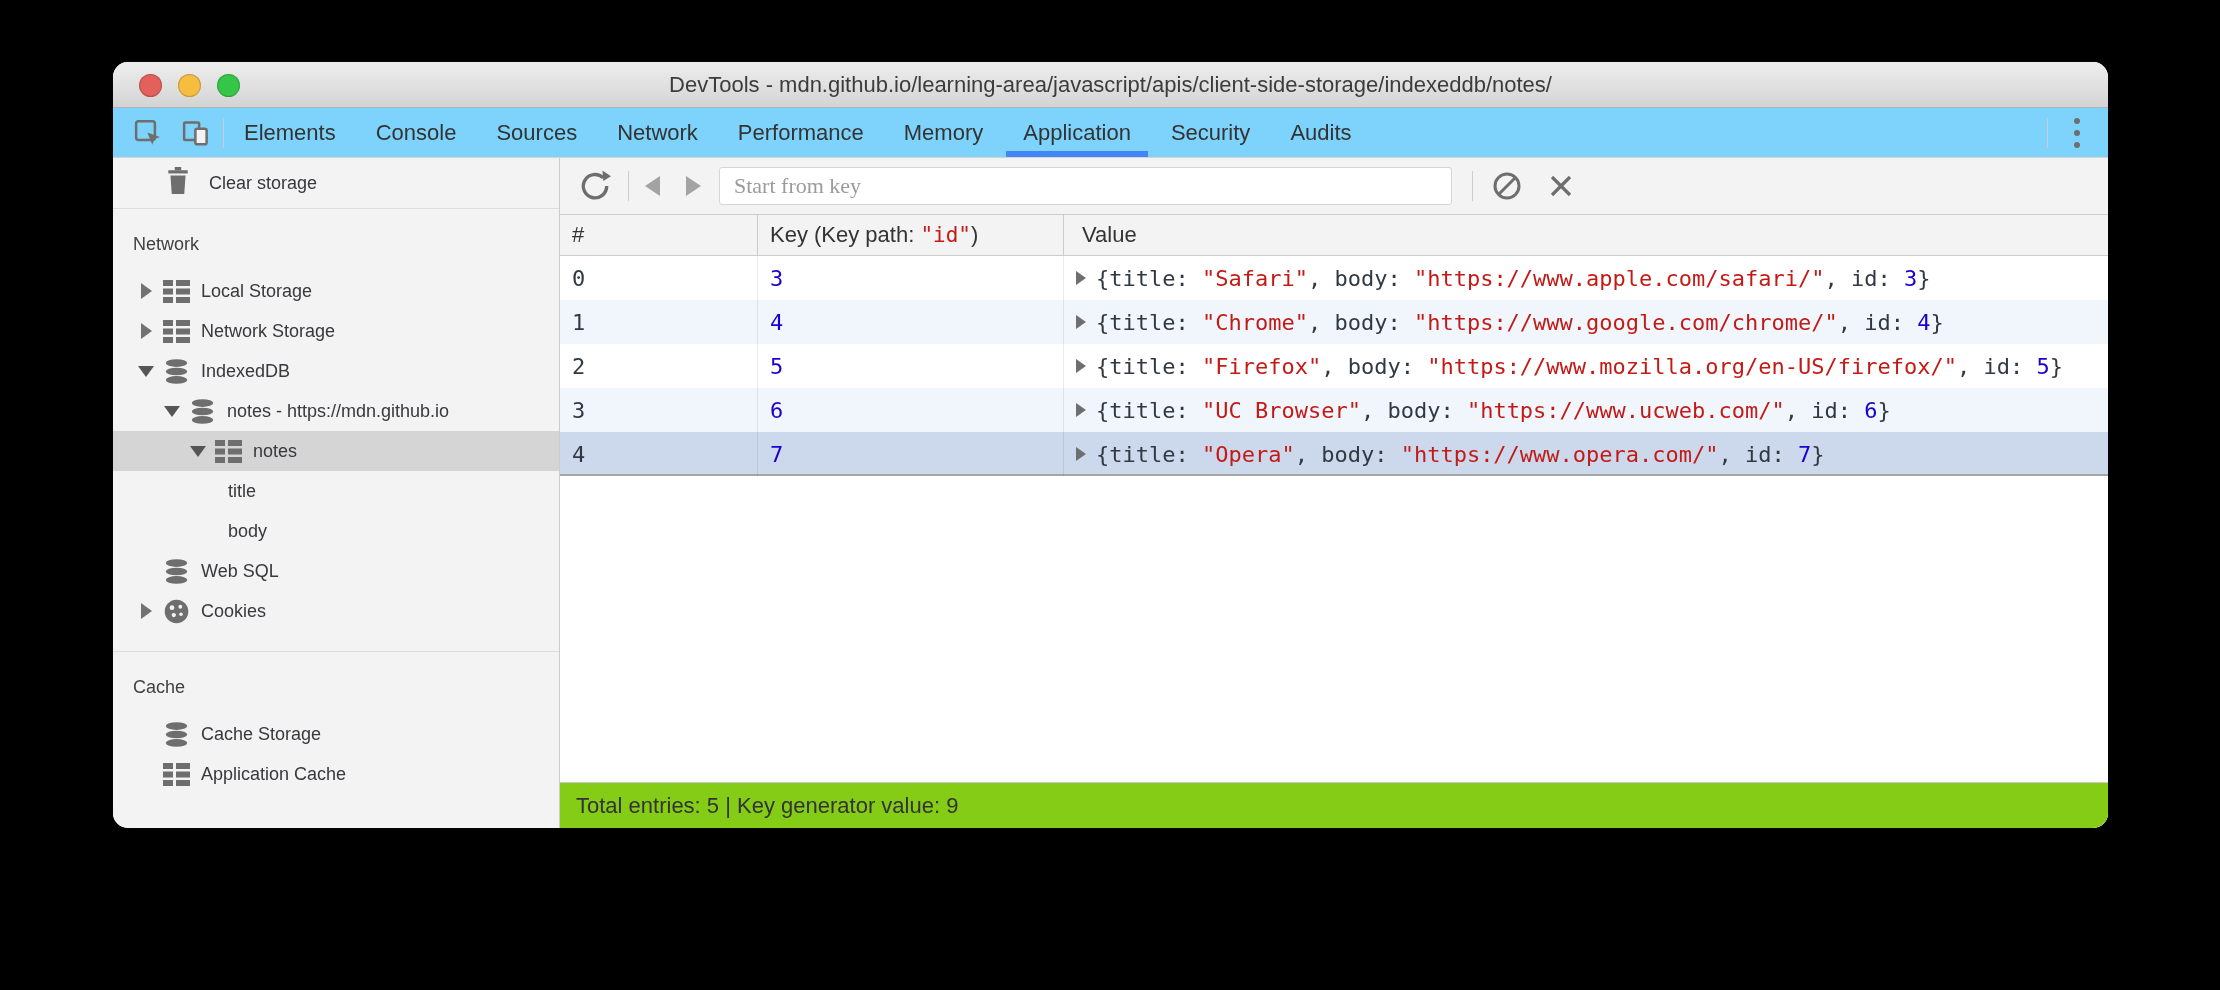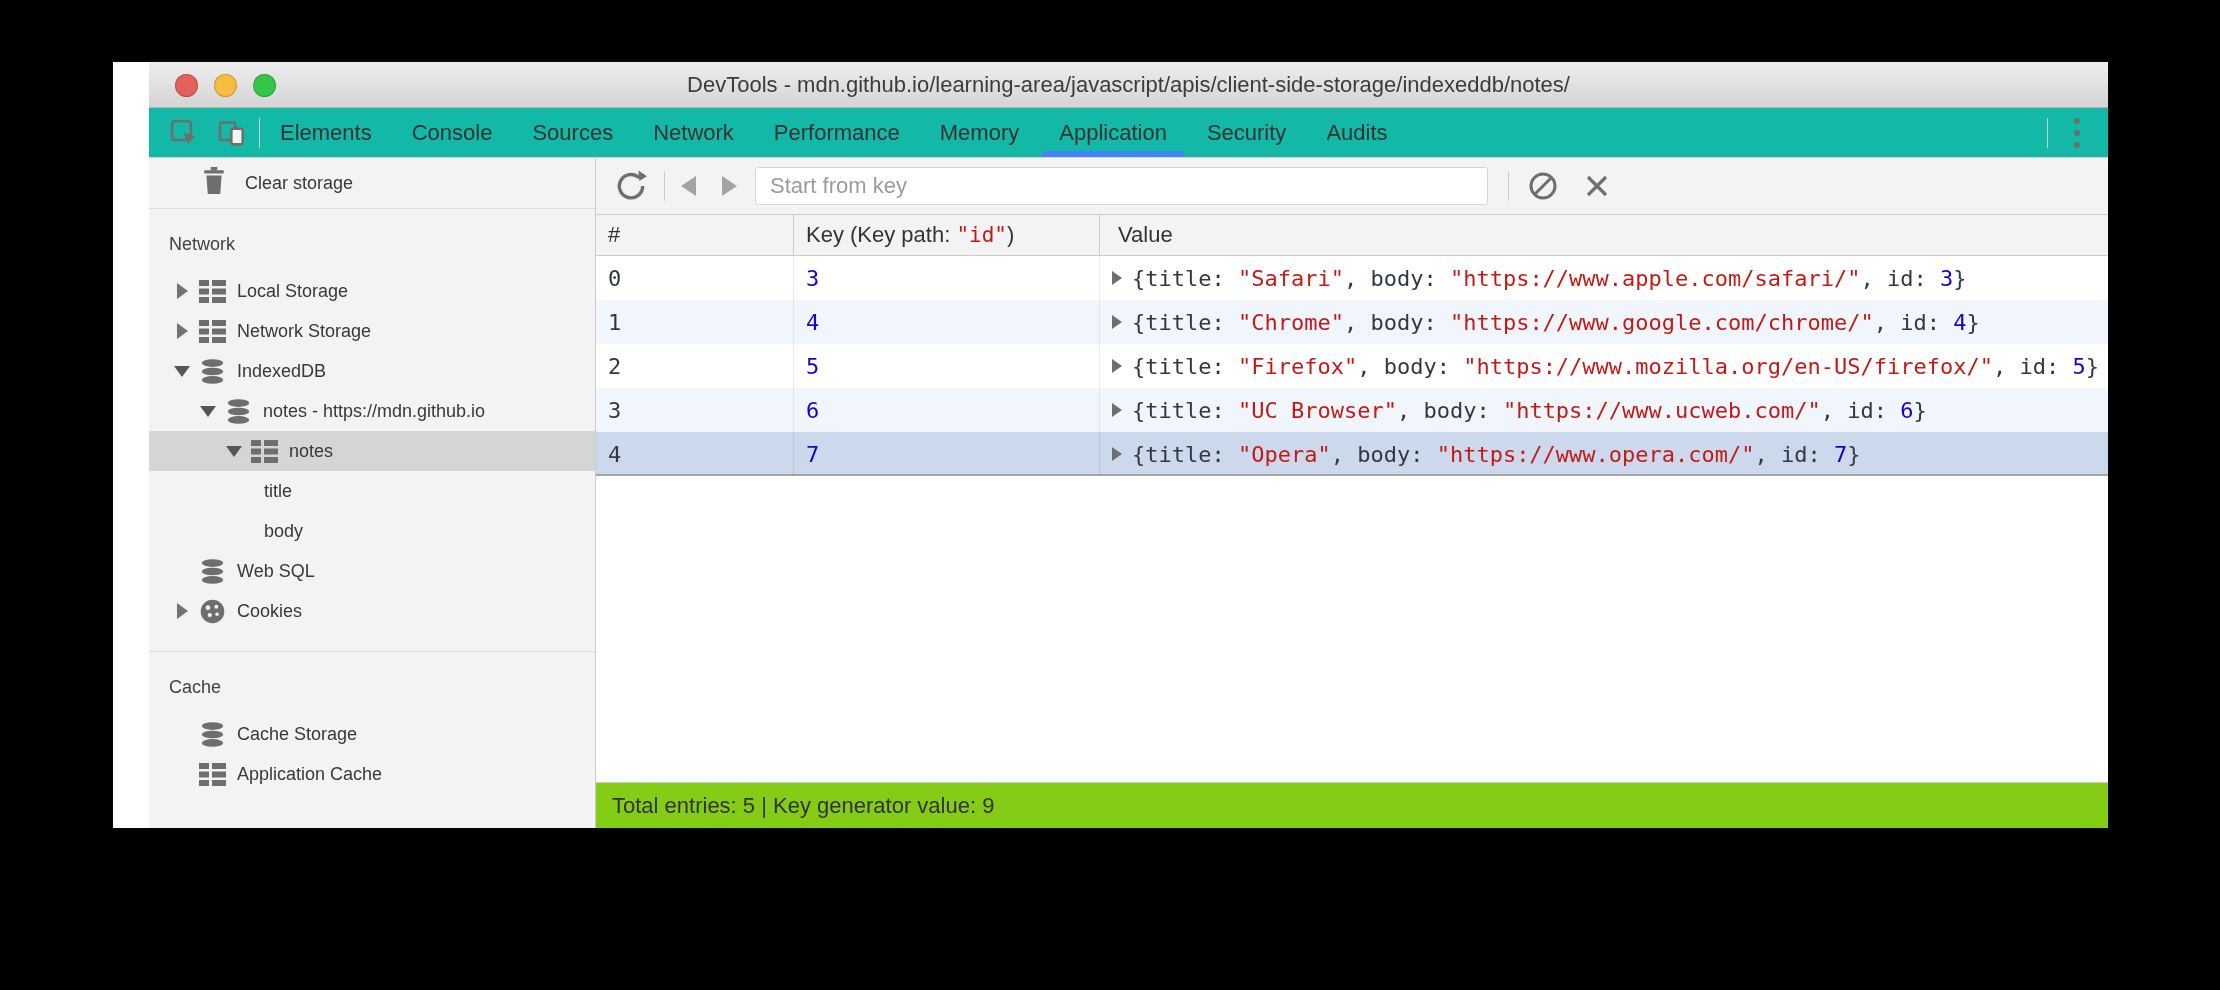--- a/index.html
+++ b/index.html
@@ -2,37 +2,37 @@
 <html style="--accent-blue: #4285f4; --string-red: #c41a16; --number-blue: #1c00cf; --alt-row: #f1f6fd; --selected-row: #ccd9ed; --selected-tree: #d5d5d5; --mac-red: #e2615c; --mac-yellow: #f6bd40; --mac-green: #35c649;"><head>
 <meta charset="utf-8">
 <style>
   * { margin:0; padding:0; box-sizing:border-box; }
   html,body { width:2220px; height:990px; background:#000; overflow:hidden;
               font-family:"Liberation Sans", sans-serif; }
 
   .stage { position:relative; width:2220px; height:990px; }
 
   .window { position:absolute; left:113px; top:62px; width:1995px; height:766px;
-            border-radius:0; overflow:hidden; background:#fff;
+            border-radius:15px; overflow:hidden; background:#fff;
             box-shadow:0 24px 70px rgba(0,0,0,.6), 0 0 1px rgba(255,255,255,.25);
-            display:flex; flex-direction:column;padding-left:36px; }
+            display:flex; flex-direction:column; }
 
   
   .titlebar { height:46px; flex:0 0 46px; background:linear-gradient(#eeeeee,#d4d4d4);
               border-bottom:1px solid #b3b3b3; position:relative;
               display:flex; align-items:center; justify-content:center; }
   .traffic { position:absolute; left:26px; top:12px; display:flex; gap:16px; }
   .light { width:23px; height:23px; border-radius:50%; box-shadow:inset 0 0 0 1px rgba(0,0,0,.18); }
   .light.red    { background:var(--mac-red,#e2615c); }
   .light.yellow { background:var(--mac-yellow,#f6bd40); }
   .light.green  { background:var(--mac-green,#35c649); }
   .title-text { font-size:22px; color:#3c3c3c; }
 
   
-  .tabbar { height:50px; flex:0 0 50px; background:#14b8a6; border-bottom:1px solid #d4d4d4;
+  .tabbar { height:50px; flex:0 0 50px; background:#7dd3fc; border-bottom:1px solid #d4d4d4;
             display:flex; align-items:stretch; }
   .tb-left { display:flex; align-items:center; gap:18px; padding:0 12px 0 20px; }
   .vsep { width:1px; height:30px; background:#ccc; align-self:center; }
   .tab { display:flex; align-items:center; padding:0 17px; margin:0 3px; font-size:22px;
          color:#333; position:relative; cursor:default; }
   .tab.active::after { content:""; position:absolute; left:0; right:0; bottom:0; height:6px;
                        background:var(--accent-blue,#4285f4); }
   .tb-spacer { flex:1; }
   .tb-right { display:flex; align-items:center; gap:20px; padding-right:22px; }
   .kebab { display:flex; flex-direction:column; gap:6px; padding:6px; }
@@ -64,21 +64,21 @@
 
   .dg-toolbar { height:57px; flex:0 0 57px; background:#f3f3f3; border-bottom:1px solid #ccc;
                 display:flex; align-items:center; padding-left:18px; }
   .tool-btn { display:flex; align-items:center; justify-content:center; }
   .nav-tri-l { width:0; height:0; border-top:10px solid transparent; border-bottom:10px solid transparent;
                border-right:15px solid #a3a3a3; }
   .nav-tri-r { width:0; height:0; border-top:10px solid transparent; border-bottom:10px solid transparent;
                border-left:15px solid #a3a3a3; }
   .key-input { width:733px; height:38px; margin-left:18px; border:1px solid #d6d6d6; border-radius:3px;
                background:#fff; font-size:22px; padding:0 14px; color:#333;
-               font-family:Liberation Sans, sans-serif; outline:none; }
+               font-family:Liberation Serif, serif; outline:none; }
   .key-input::placeholder { color:#9b9b9b; }
   .dg-toolbar .vsep { margin:0 16px; }
   .dg-toolbar .vsep.after-input { margin:0 18px 0 20px; }
 
   
   .dg-header { height:41px; flex:0 0 41px; background:#f3f3f3; border-bottom:1px solid #ccc;
                display:flex; font-size:22px; color:#333; }
   .hcell { display:flex; align-items:center; padding-left:12px; border-right:1px solid #ccc;
            white-space:pre; overflow:hidden; }
   .hcell.c-index { width:198px; flex:0 0 198px; }

